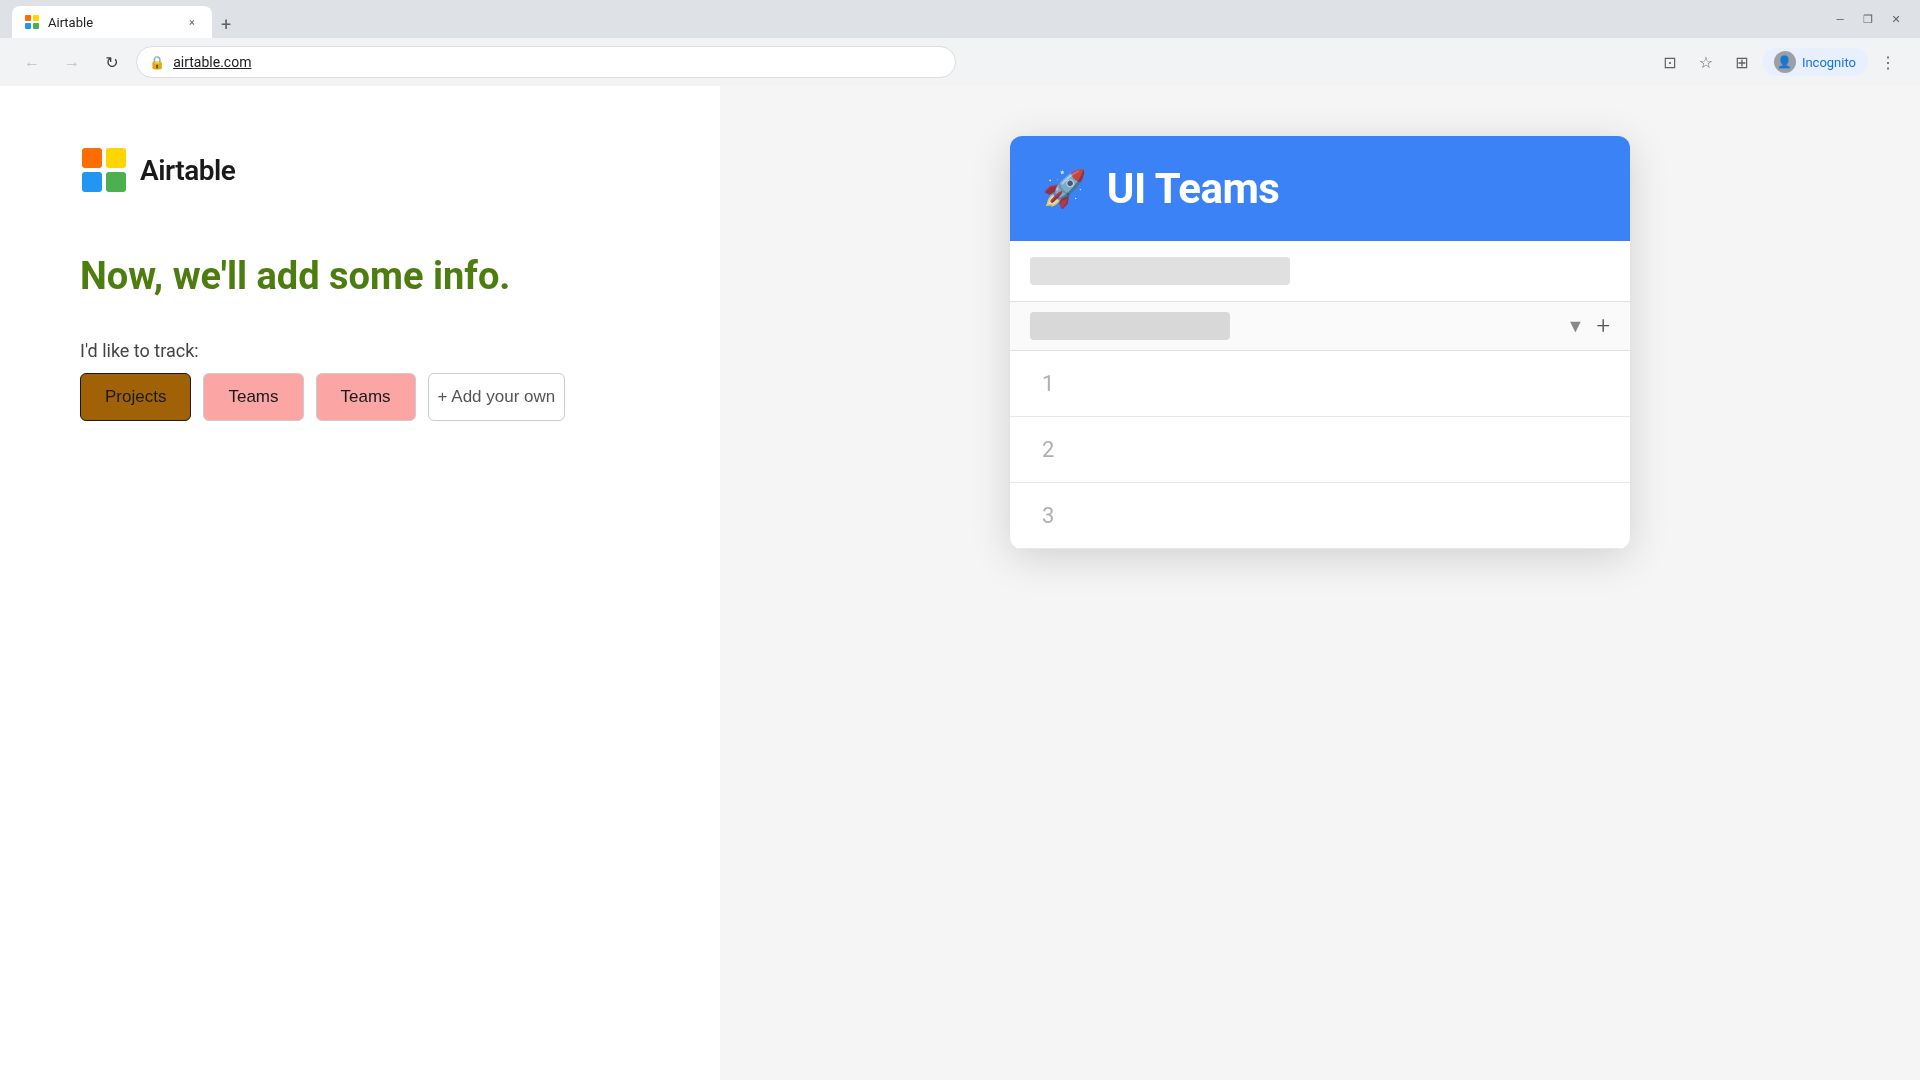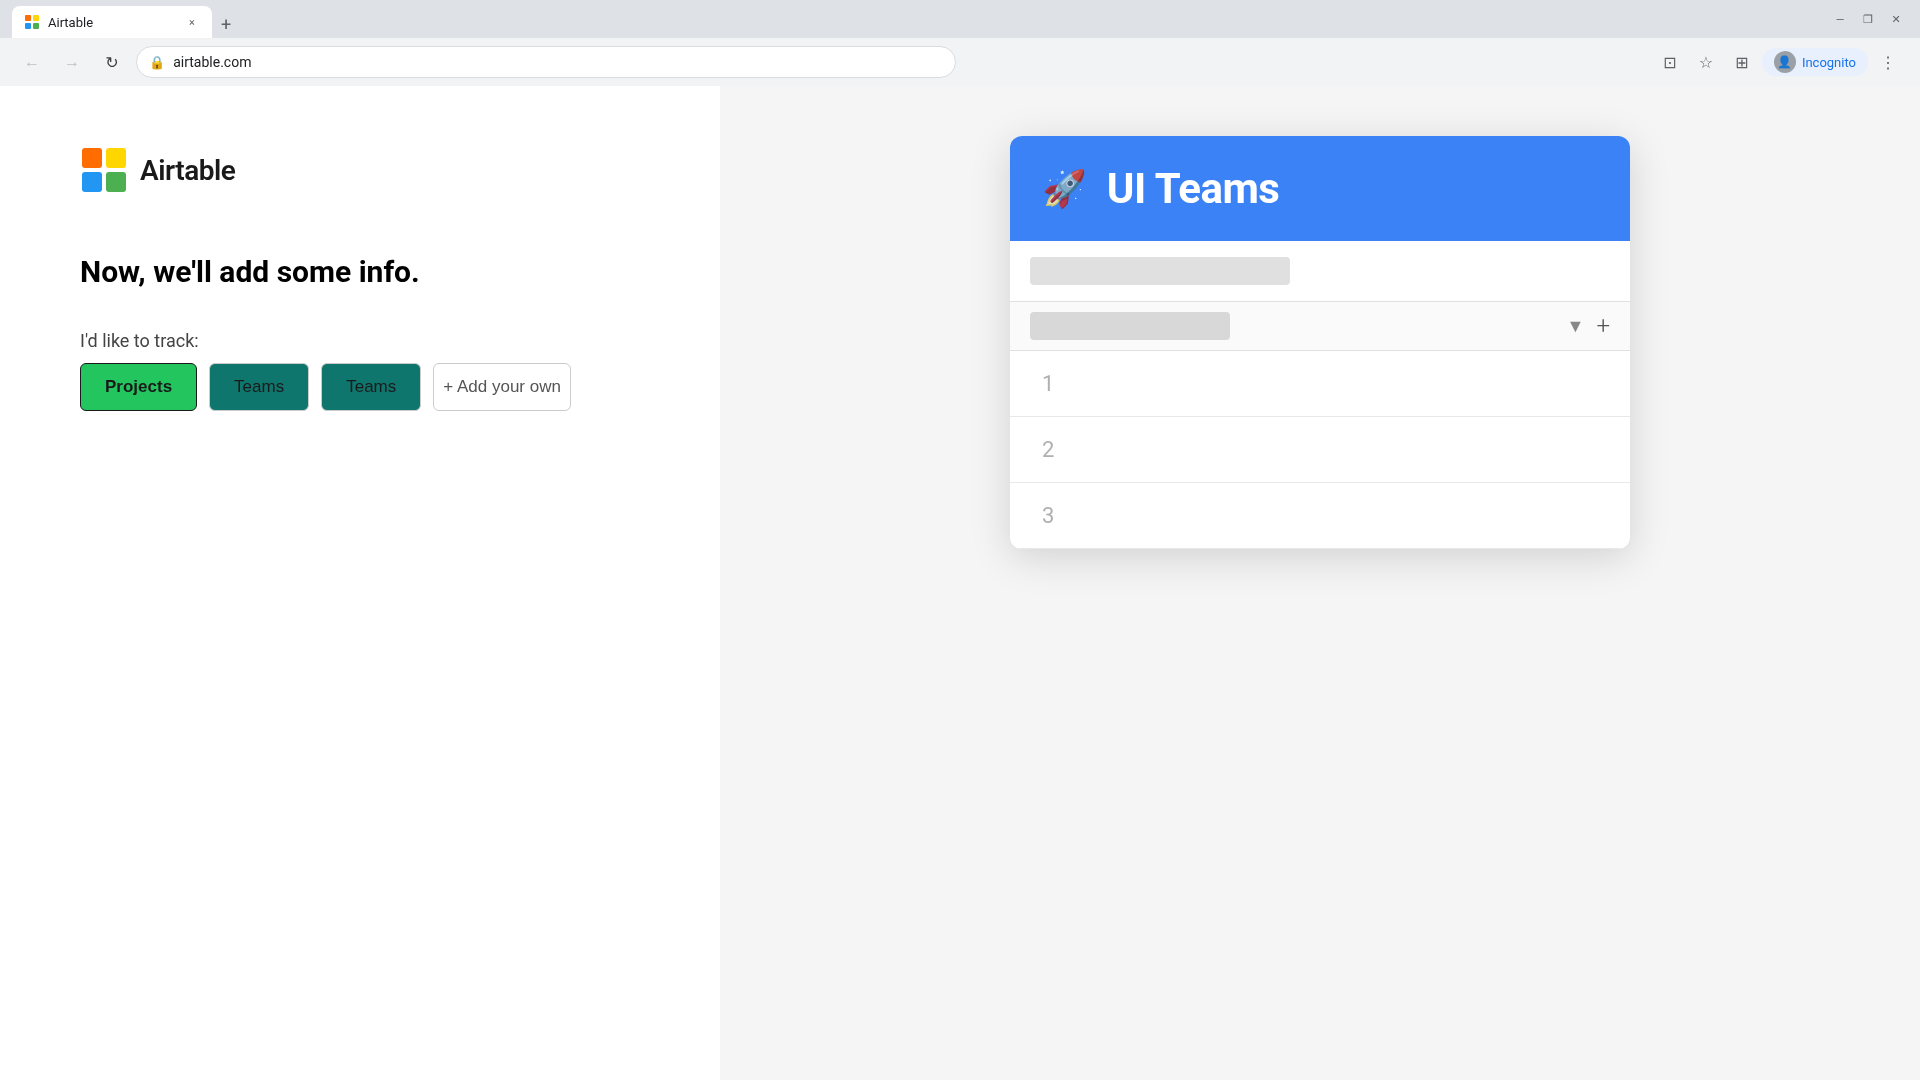--- a/index.html
+++ b/index.html
@@ -140,20 +140,21 @@
     }
 
     .lock-icon {
       color: #5f6368;
       font-size: 13px;
     }
 
     .address-text {
       font-size: 14px;
       color: #202124;
+      text-decoration: underline;
     }
 
     .toolbar-actions {
       margin-left: auto;
       display: flex;
       align-items: center;
       gap: 4px;
     }
 
     .toolbar-icon-btn {
@@ -220,23 +221,23 @@
     }
 
     .logo-text {
       font-size: 28px;
       font-weight: 600;
       color: #1a1a1a;
       letter-spacing: -0.5px;
     }
 
     .heading {
-      font-size: 30px;
+      font-size: 38px;
       font-weight: 700;
-      color: #000000;
+      color: #4d7c0f;
       margin-bottom: 40px;
       line-height: 1.2;
     }
 
     .subheading {
       font-size: 18px;
       color: #444;
       margin-bottom: 12px;
       font-weight: 400;
     }
@@ -245,34 +246,33 @@
       display: flex;
       gap: 12px;
       flex-wrap: wrap;
     }
 
     .track-btn {
       height: 48px;
       padding: 0 24px;
       border: 1.5px solid #ccc;
       border-radius: 6px;
-      background: #0f766e;
+      background: #fca5a5;
       font-size: 17px;
       color: #1a1a1a;
       cursor: pointer;
       display: flex;
       align-items: center;
       gap: 8px;
       transition: border-color 0.2s;
     }
 
     .track-btn.active {
       border-color: #1a1a1a;
-      background: #22c55e;
-      font-weight: bold;
+      background: #a16207;
     }
 
     .add-own-btn {
       height: 48px;
       padding: 0 9px;
       border: 1.5px solid #ccc;
       border-radius: 6px;
       background: #fff;
       font-size: 17px;
       color: #555;

